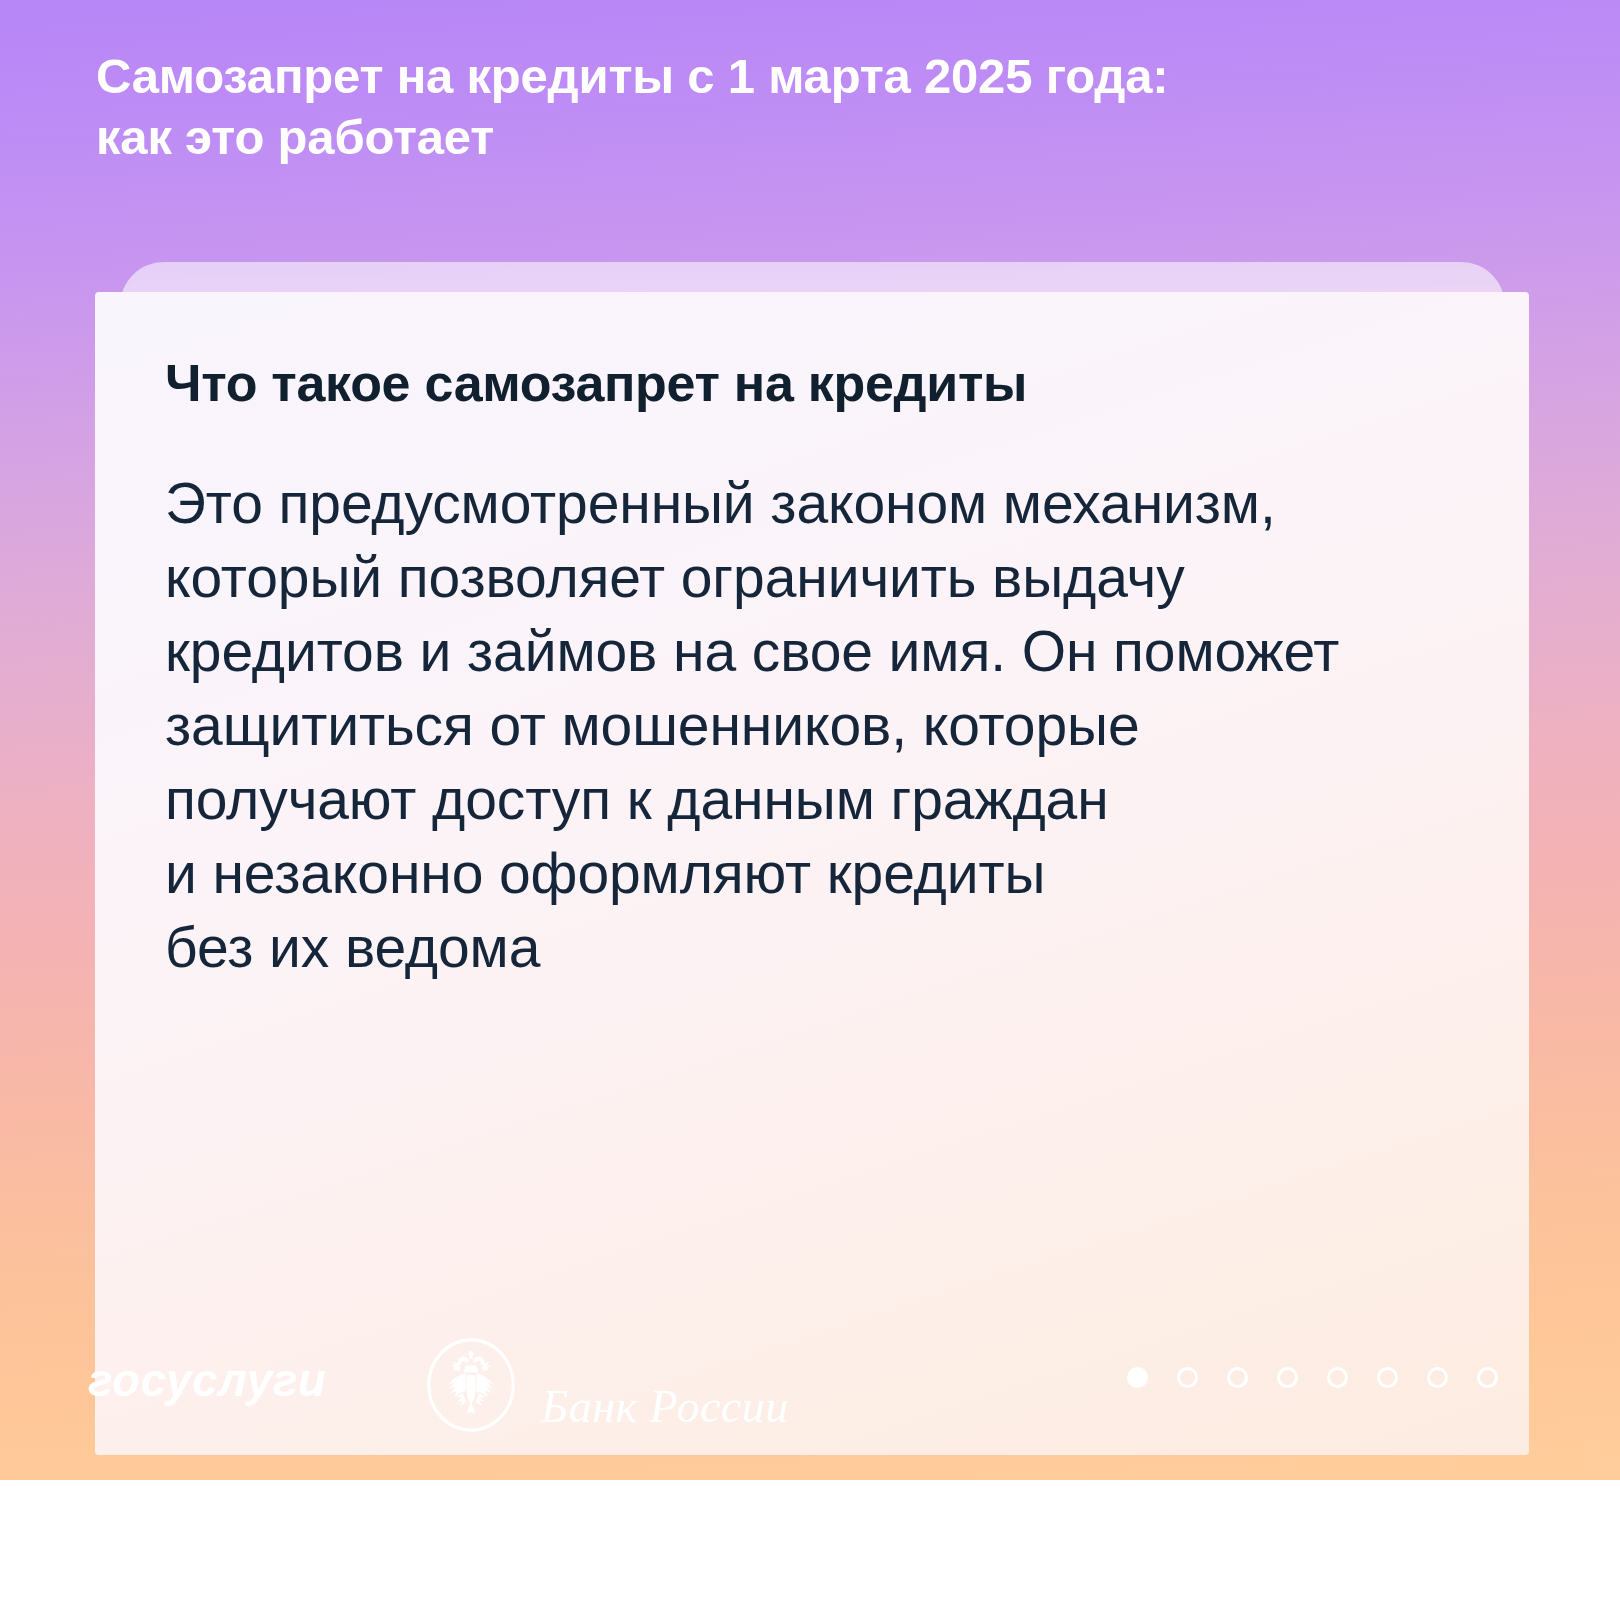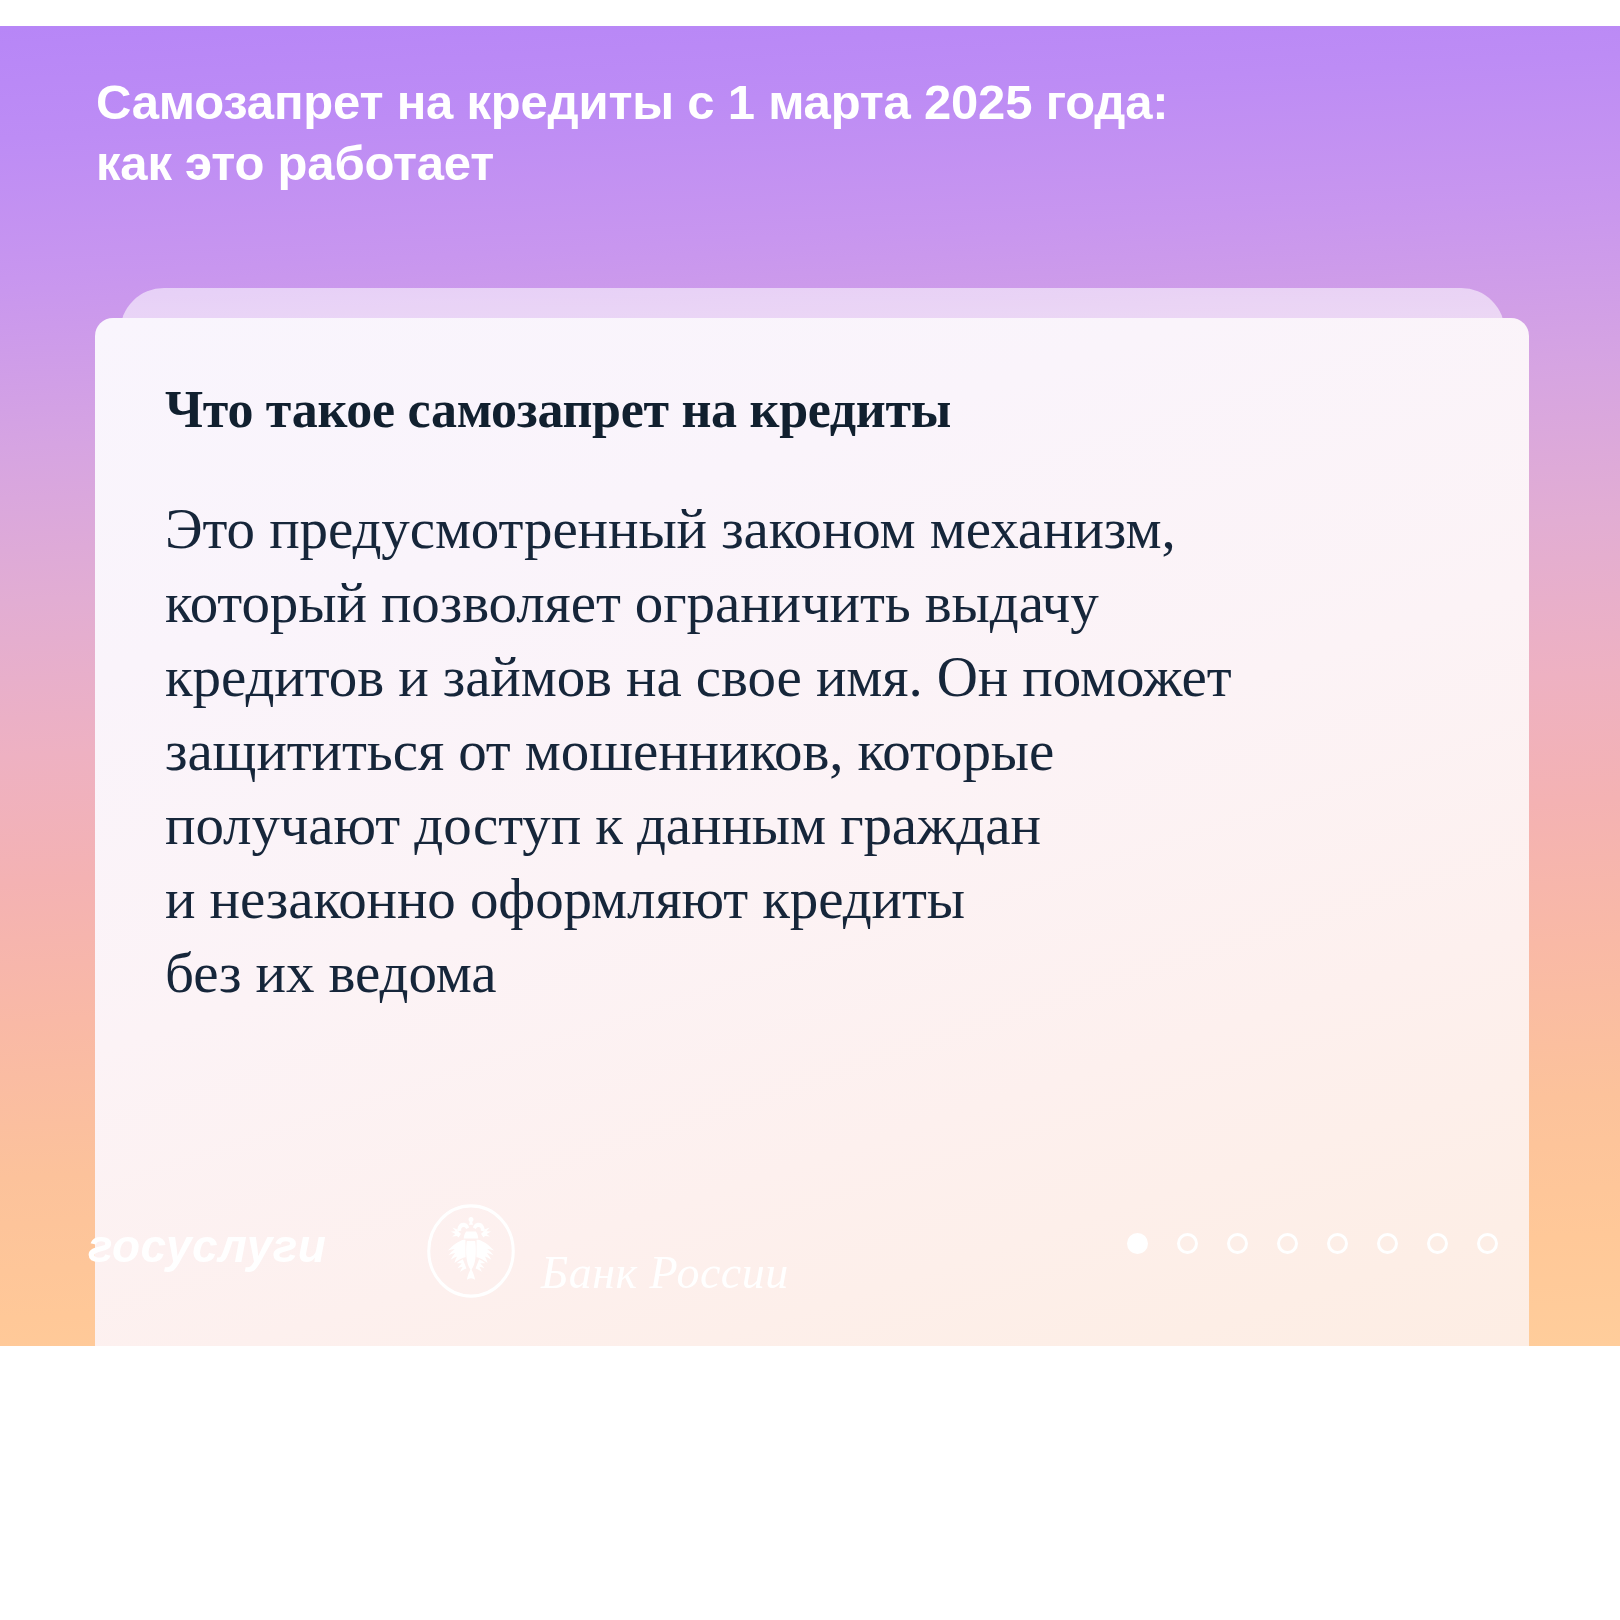--- a/index.html
+++ b/index.html
@@ -6,35 +6,34 @@
   * { margin:0; padding:0; box-sizing:border-box; }
 
   html, body {
     width:1620px; height:1620px;
     overflow:hidden;
     font-family:"Liberation Sans", sans-serif;
   }
 
   .slide {
     position:relative;
-    width:1620px; height:1320px;
+    width:1620px; height:1480px;
     background:linear-gradient(177deg,
       #b786f7 0%,
       #bd8cf5 8%,
       #c896ef 18%,
       #d6a4e2 30%,
       #e2add3 41%,
       #eeb1c2 52%,
       #f4b2b3 61%,
       #f9b9a6 71%,
       #fcc29b 82%,
       #ffc898 92%,
       #ffcd9b 100%);
     overflow:hidden;
-    margin-top:26px;
   }
 
   
   .header {
     position:absolute;
     left:96px; top:46px;
     width:1330px;
   }
   .header-title {
     color:#ffffff;
@@ -51,30 +50,29 @@
     left:120px; top:262px;
     width:1385px; height:180px;
     border-radius:44px;
     background:linear-gradient(180deg, rgba(255,255,255,0.55) 0%, rgba(255,255,255,0.72) 100%);
   }
 
   .card {
     position:absolute;
     left:95px; top:292px;
     width:1434px; height:1163px;
-    border-radius:18px;
+    border-radius:4px;
     background:linear-gradient(162deg,
       #f9f5fd 0%,
       #faf4fb 22%,
       #fcf3f6 45%,
       #fdf0ee 66%,
       #fdeee6 84%,
       #fdece1 100%);
     padding:62px 70px 0 70px;
-    font-family:Liberation Serif, serif;
   }
 
   .card-heading {
     color:#11202f;
     font-size:52px;
     font-weight:bold;
     letter-spacing:-0.3px;
     line-height:1.15;
     margin-bottom:52px;
   }

